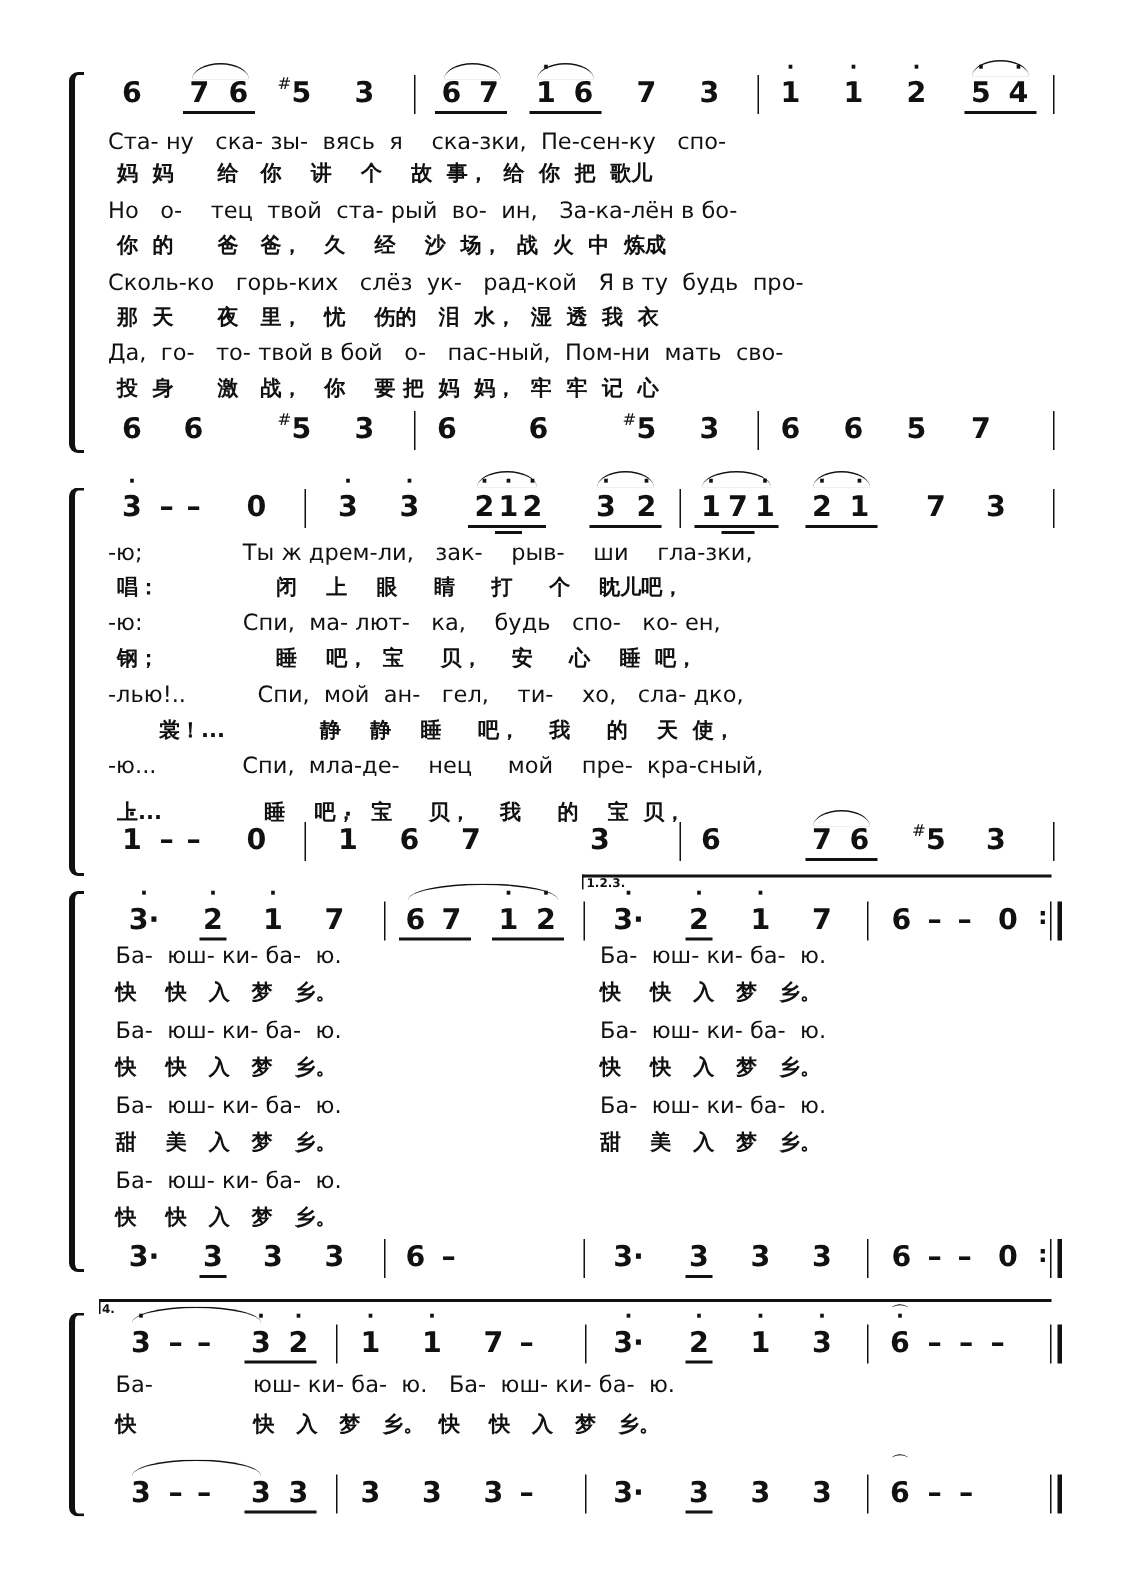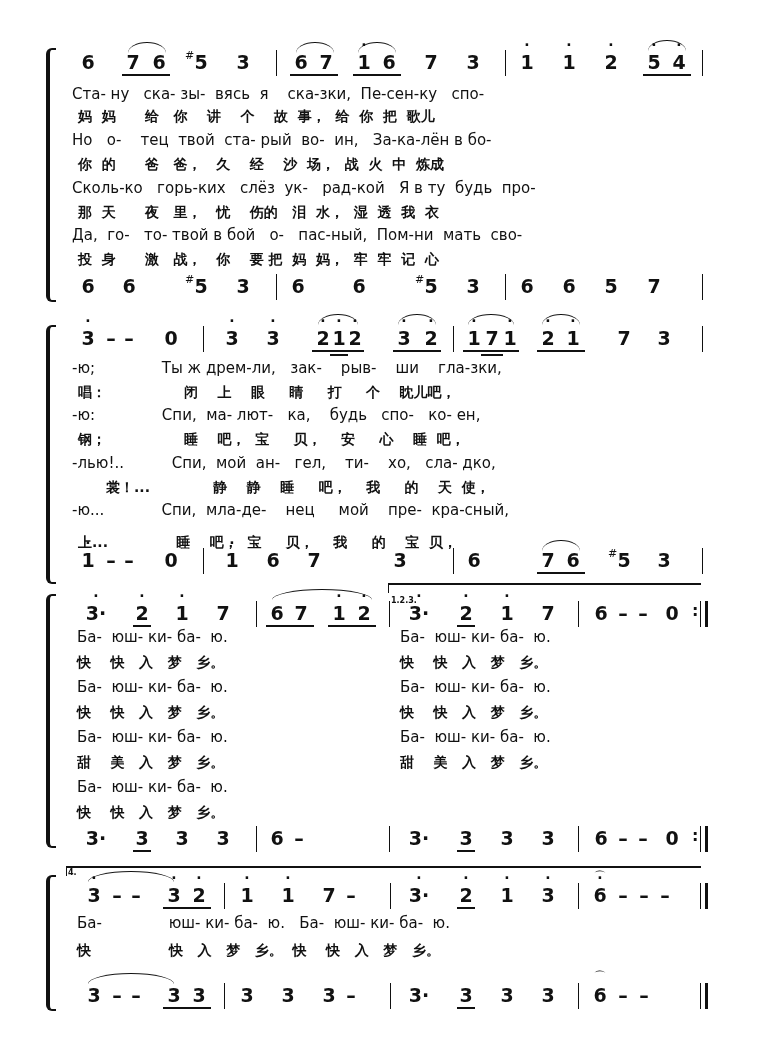--- a/index.html
+++ b/index.html
@@ -156,21 +156,21 @@
     <div class="slur" style="left:542px;width:38px;top:-8px;"></div>
     <span class="note" style="left:613px;"><span class="sharp">#</span><span>5</span></span>
     <span class="note" style="left:653px;">3</span>
     <div class="bar" style="left:702px;top:0;"></div>
   </div>
 </div>
 
 <div class="system" style="top:0;">
   <div class="brace" style="top:594px;height:250px;"></div>
   <div class="volta" style="left:388px;top:583px;width:312px;"></div>
-  <span class="volta-label" style="left:391px;top:596px;">1.2.3.</span>
+  <span class="volta-label" style="left:391px;top:584px;">1.2.3.</span>
 
   <div class="row" style="top:601px;">
     <span class="note" style="left:82px;width:28px;"><span class="dot-above">·</span><span>3·</span></span>
     <span class="note" style="left:131px;"><span class="dot-above">·</span><span>2</span></span>
     <div class="uline" style="left:133px;width:18px;top:24px;"></div>
     <span class="note" style="left:171px;"><span class="dot-above">·</span><span>1</span></span>
     <span class="note" style="left:212px;">7</span>
     <div class="bar" style="left:256px;top:0;"></div>
     <span class="note" style="left:266px;">6</span>
     <span class="note" style="left:290px;">7</span>

